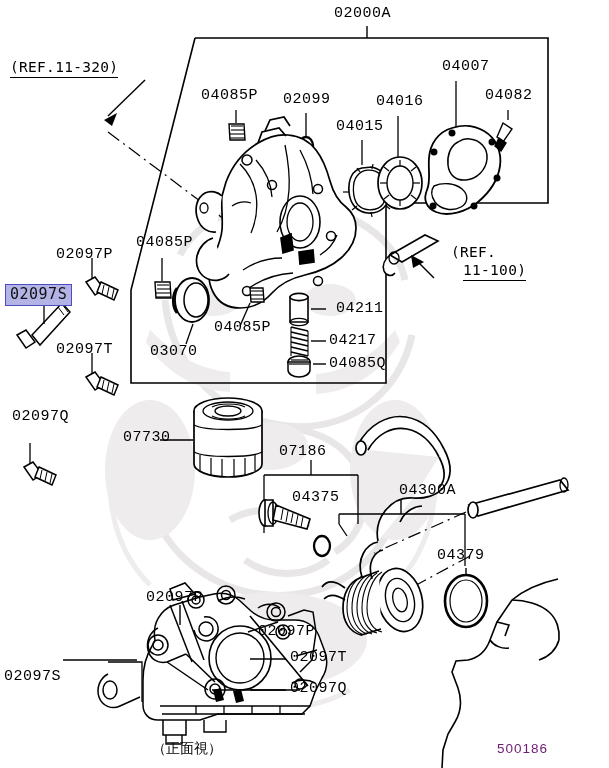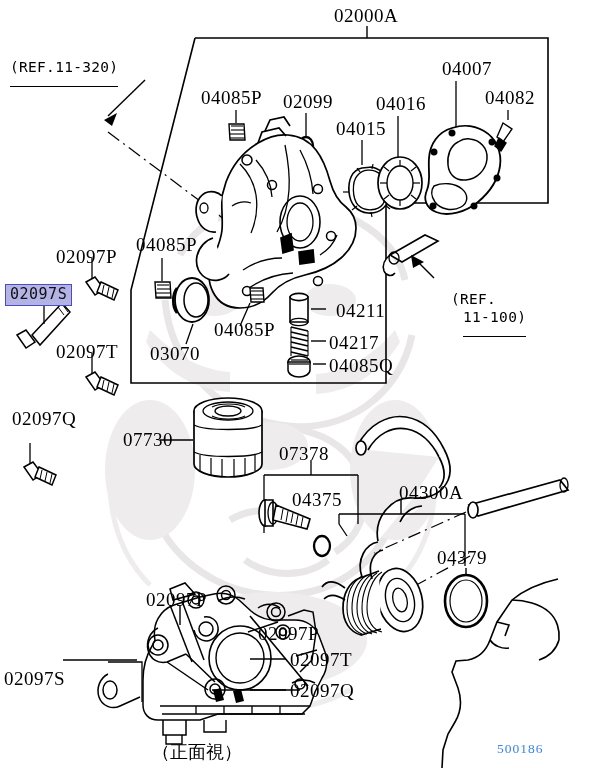--- a/index.html
+++ b/index.html
@@ -11,63 +11,63 @@
   }
   #page {
     position:relative;
     width:609px; height:768px;
     background:#ffffff;
   }
   #svgroot { position:absolute; left:0; top:0; width:609px; height:768px; }
 
   .lbl {
     position:absolute;
-    font-family:Liberation Serif, serif;
-    font-size:19px;
+    font-family:Liberation Mono, monospace;
+    font-size:15px;
     letter-spacing:0.5px;
     color:#000000;
     white-space:nowrap;
     line-height:1.1;
   }
   .ref {
     position:absolute;
     font-family:"DejaVu Sans Mono", monospace;
     font-size:14.5px;
     letter-spacing:0.3px;
     color:#000;
     white-space:nowrap;
     line-height:1.25;
   }
-  .ref .ul { border-bottom:1.6px solid #000; display:inline-block; padding-bottom:10px; }
+  .ref .ul { border-bottom:1.6px solid #000; display:inline-block; padding-bottom:1px; }
 
   .hl {
     position:absolute;
     font-family:"DejaVu Sans Mono", monospace;
     font-size:15px;
     letter-spacing:0.5px;
     color:#111;
     background:#b3b3e6;
     border:1.5px solid #4d4dbf;
     padding:1px 4px 2px 4px;
     white-space:nowrap;
     line-height:1.1;
   }
   .jp {
     position:absolute;
     font-family:"DejaVu Sans", sans-serif;
-    font-size:18px;
+    font-size:14px;
     color:#000;
     white-space:nowrap;
   }
   .dno {
     position:absolute;
-    font-family:Liberation Serif, serif;
+    font-family:Liberation Sans, sans-serif;
     font-size:13.5px;
     letter-spacing:1px;
-    color:#3b82f6;
+    color:#701a75;
     white-space:nowrap;
   }
 </style>
 </head>
 <body>
 
 <div id="page">
 
   <svg id="svgroot" viewBox="0 0 609 768">
     <defs>
@@ -562,36 +562,36 @@
   <div class="lbl" style="left:214px; top:320px;">04085P</div>
 
   <div class="lbl" style="left:150px; top:344px;">03070</div>
 
   <div class="lbl" style="left:336px; top:301px;text-align:center;">04211</div>
 
   <div class="lbl" style="left:329px; top:333px;">04217</div>
 
   <div class="lbl" style="left:329px; top:356px;text-align:center;">04085Q</div>
 
-  <div class="ref" style="left:451px; top:243px;margin-top:47px;">
+  <div class="ref" style="left:451px; top:243px;">
     <div>(REF.</div>
     <div style="padding-left:12px;"><span class="ul">11-100)</span></div>
   </div>
 
   <div class="lbl" style="left:56px; top:247px;">02097P</div>
 
   <div class="hl" style="left:5px; top:284px;">02097S</div>
 
   <div class="lbl" style="left:56px; top:342px;">02097T</div>
 
   <div class="lbl" style="left:12px; top:409px;">02097Q</div>
 
   <div class="lbl" style="left:123px; top:430px;">07730</div>
 
-  <div class="lbl" style="left:279px; top:444px;">07378</div>
+  <div class="lbl" style="left:279px; top:444px;">07186</div>
 
   <div class="lbl" style="left:292px; top:490px;text-align:center;">04375</div>
 
 
   <div class="lbl" style="left:399px; top:483px;">04300A</div>
 
   <div class="lbl" style="left:437px; top:548px;">04379</div>
 
   <div class="lbl" style="left:146px; top:590px;">02097P</div>
 

